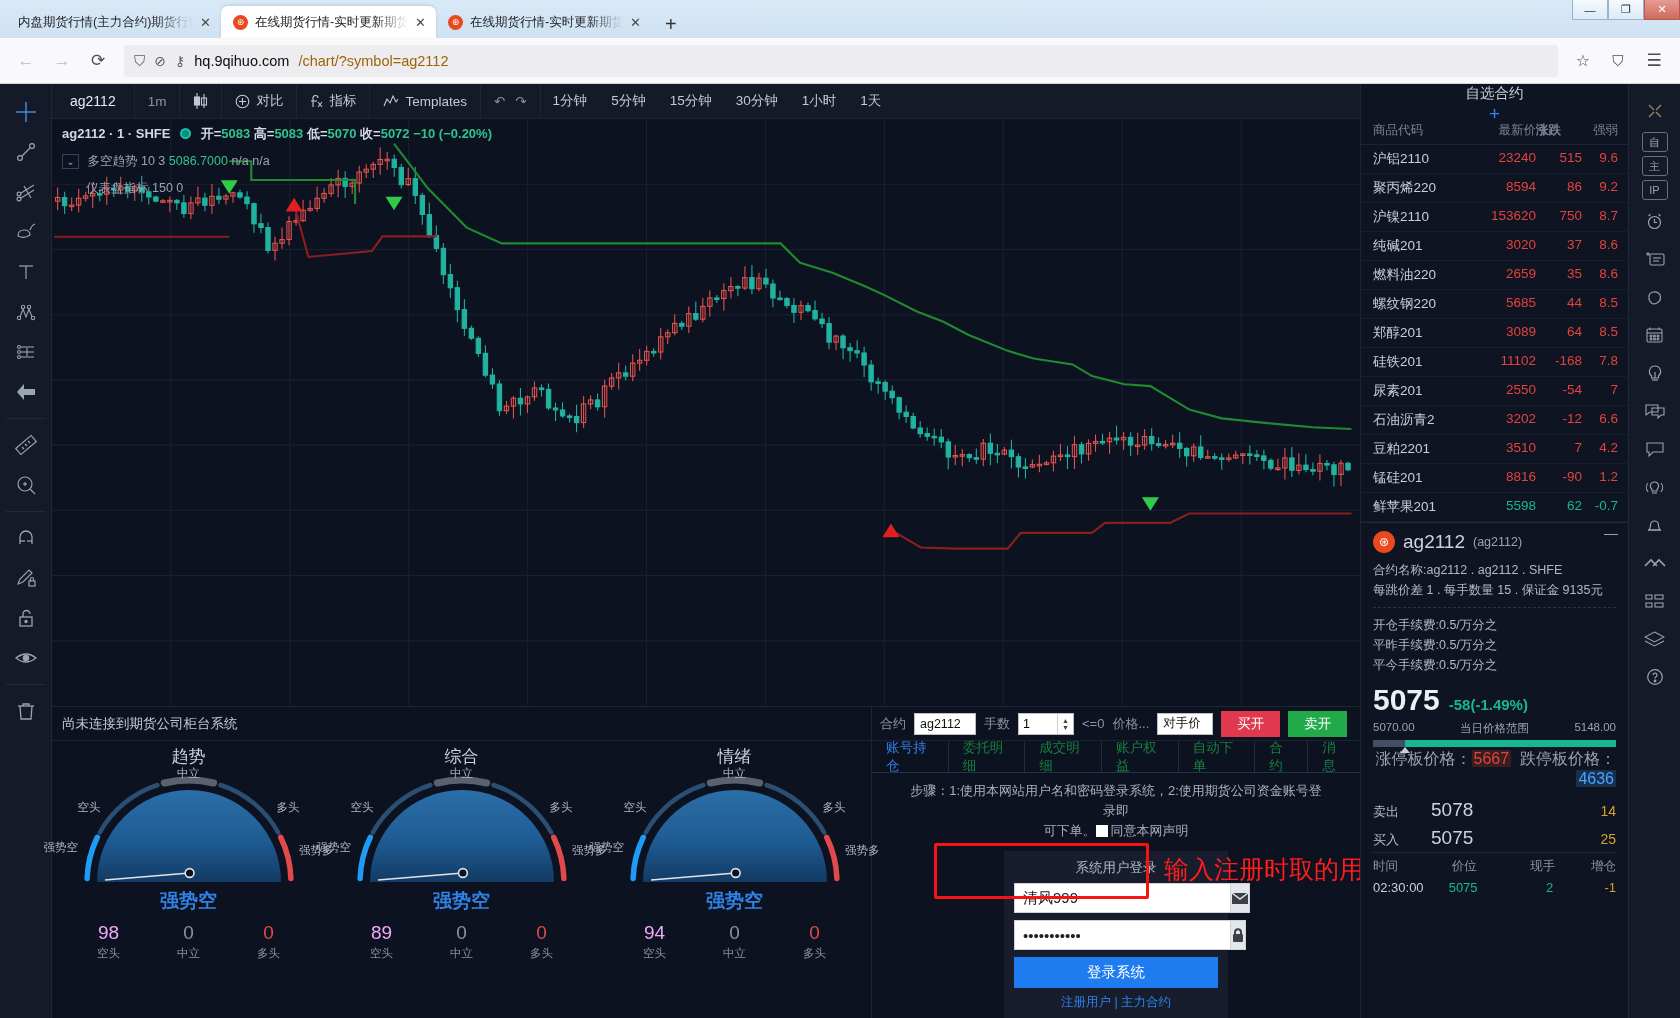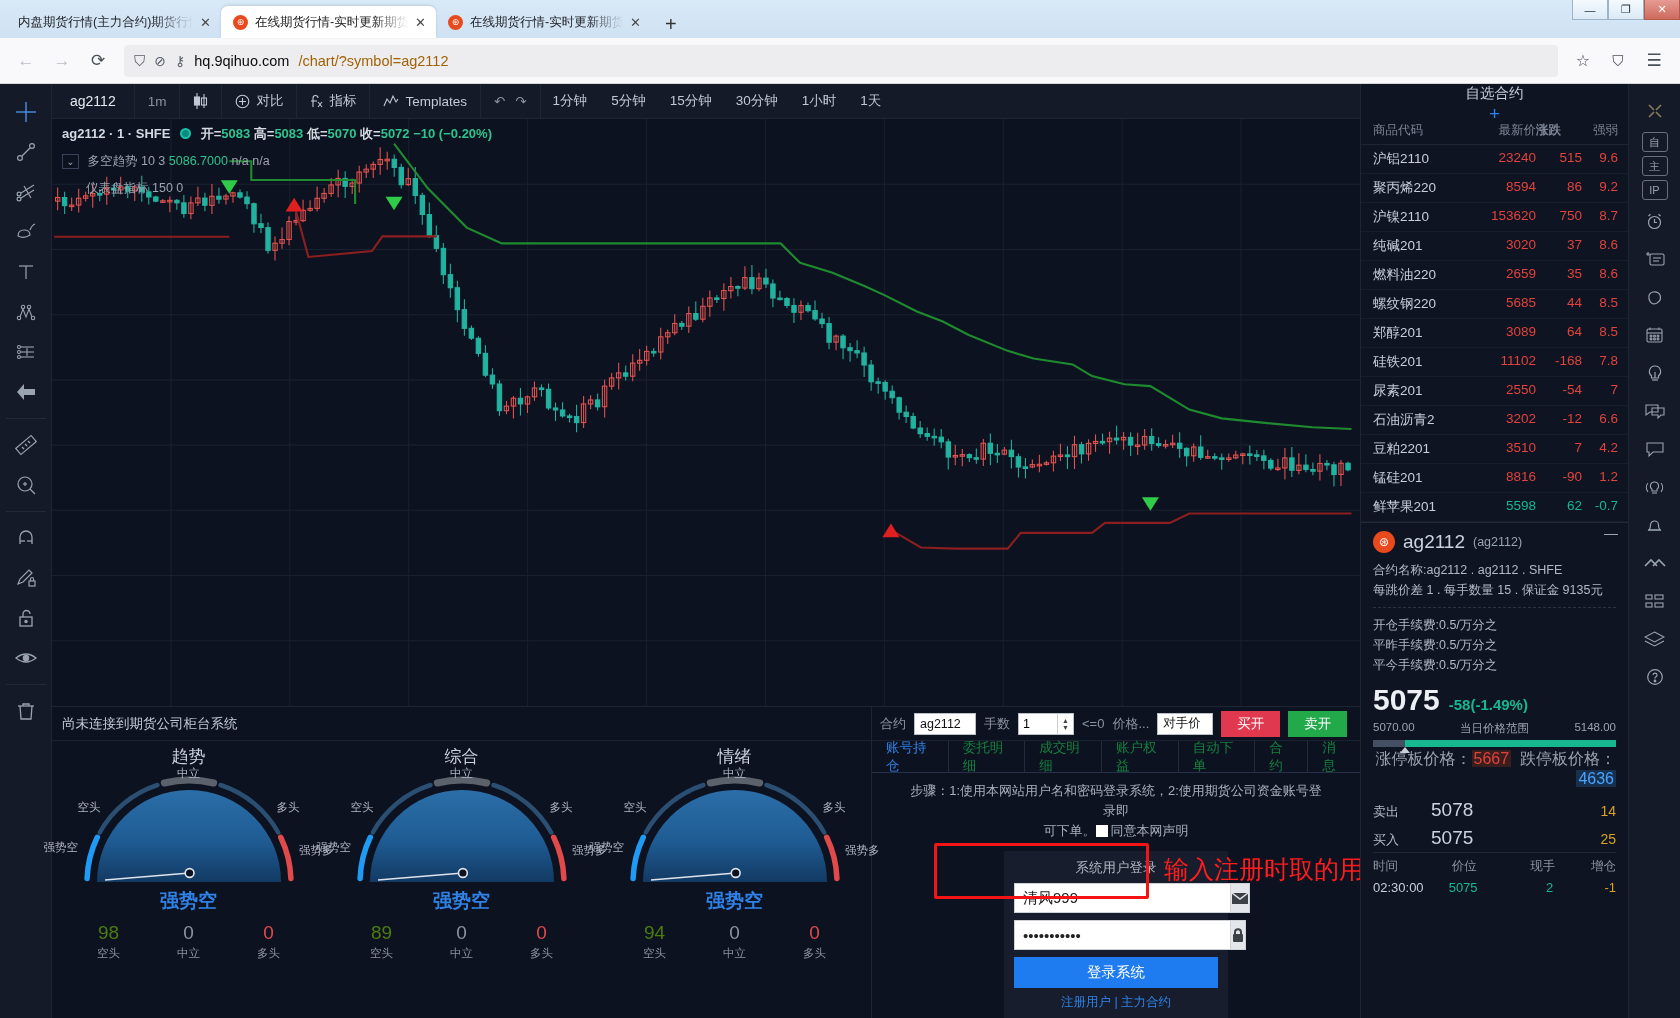--- a/index.html
+++ b/index.html
@@ -95,21 +95,21 @@
   .statusbar { height:34px; display:flex; align-items:center; padding-left:10px;
                font-size:13.5px; color:#c3c9d4; border-bottom:1px solid #1b2231; }
   .gaugerow { flex:1; display:flex; }
   .gauge { flex:1; position:relative; display:flex; flex-direction:column; align-items:center; }
   .gtitle { font-size:17px; color:#cdd3dd; margin-top:4px; }
   .gsvgwrap { position:relative; width:270px; height:120px; margin-top:2px;}
   .gverdict { font-size:19px; font-weight:bold; color:#2f83e8; margin-top:-2px; }
   .gnums { display:flex; width:230px; justify-content:space-between; margin-top:8px; text-align:center;}
   .gnums div { width:70px; }
   .gnums .n { font-size:19px; }
-  .gnums .n.s { color:#4d7c0f; }
+  .gnums .n.s { color:#f0abfc; }
   .gnums .n.m { color:#8b93a2; }
   .gnums .n.l { color:#e24a4a; }
   .gnums .lbl { font-size:11.5px; color:#8b93a2; margin-top:2px;}
   
   .tradepanel { flex:1; display:flex; flex-direction:column; min-width:0; position:relative;}
   .orderbar { height:34px; display:flex; align-items:center; gap:8px; padding:0 8px;
               background:#0d1220; border-bottom:1px solid #1b2231; font-size:13px;}
   .orderbar label { color:#8b93a2; }
   .ipt { background:#fff; color:#111; border:1px solid #b9bdc4; height:22px;
          padding:0 5px; font-size:12.5px; font-family:inherit; }

